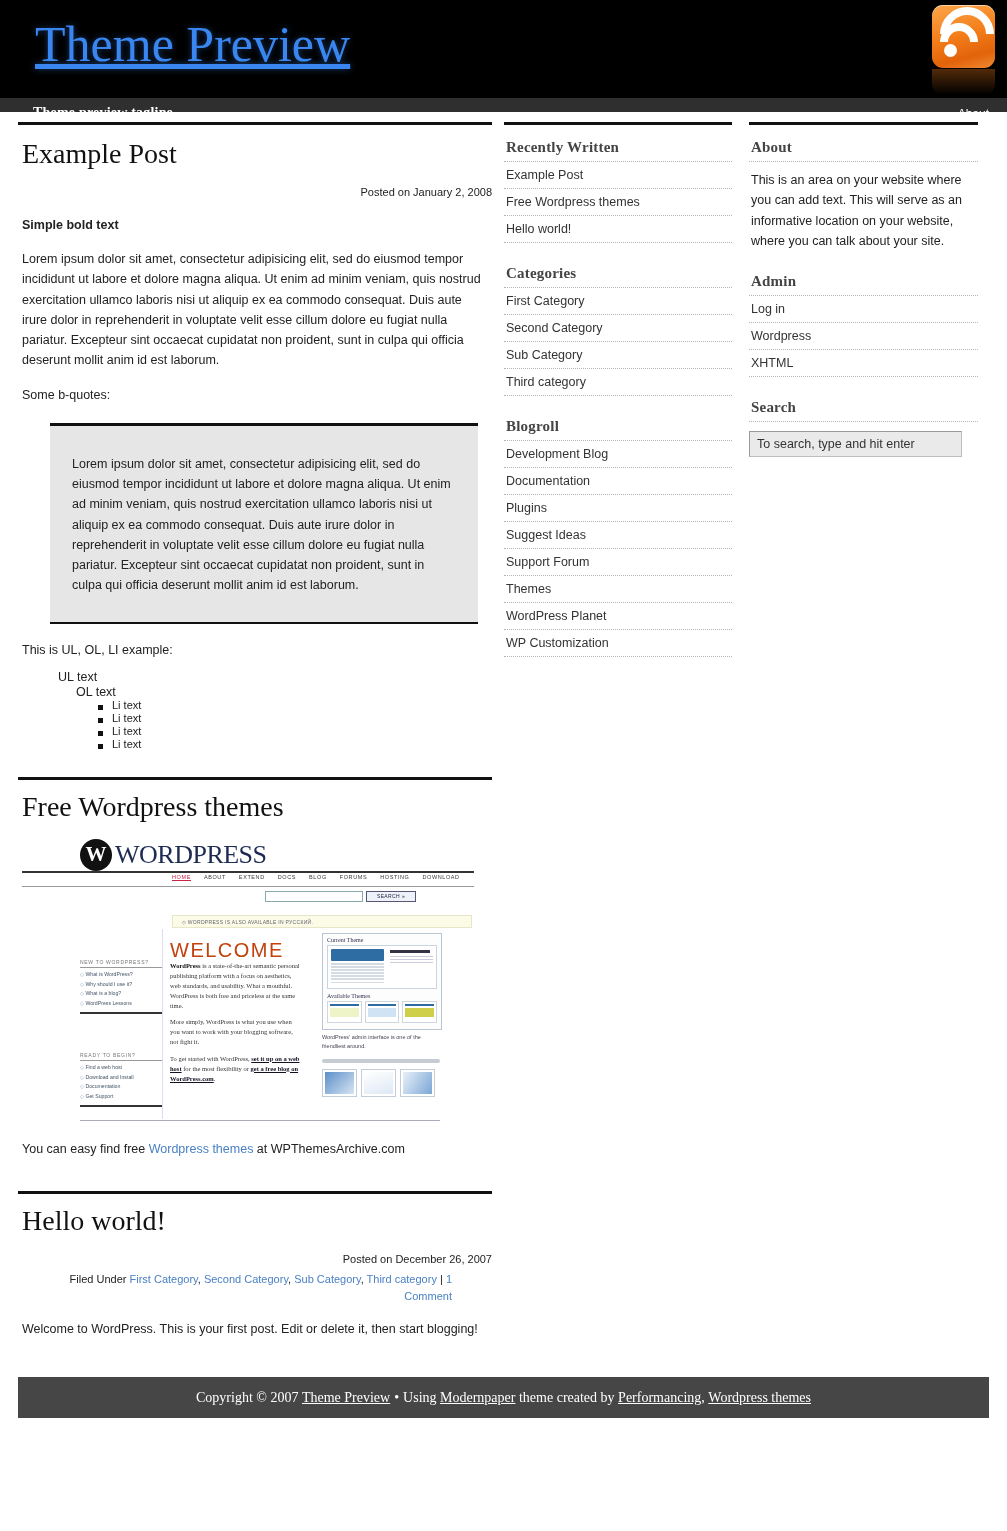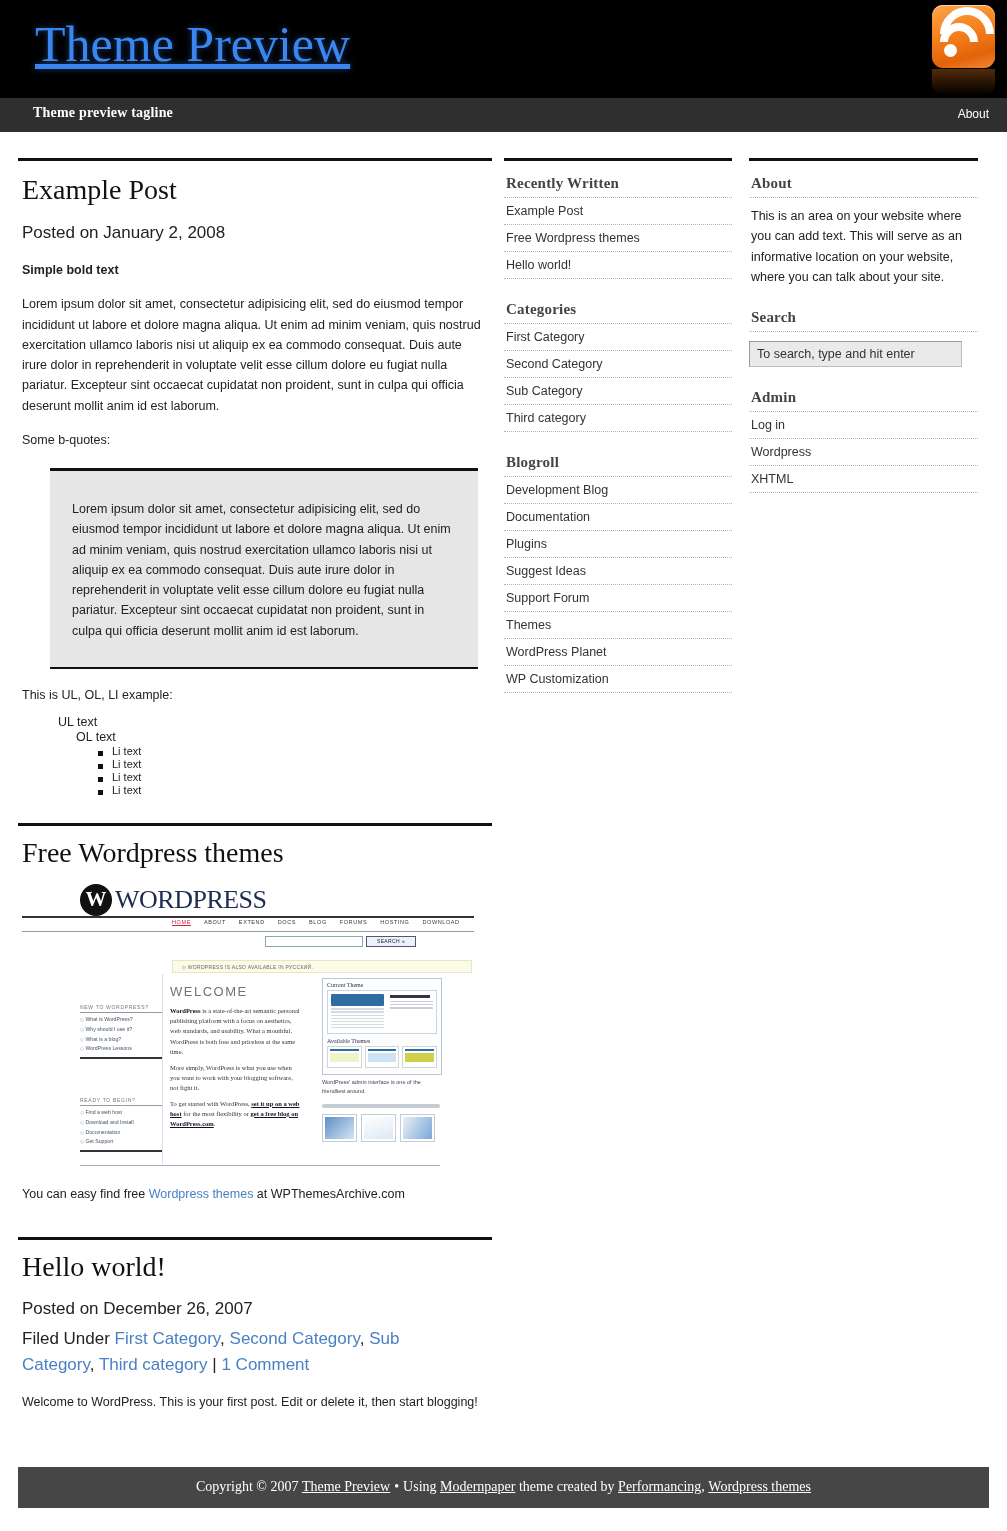--- a/index.html
+++ b/index.html
@@ -71,21 +71,21 @@
   .rss-reflect {
     width: 63px; height: 26px;
     border-radius: 0 0 11px 11px;
     margin-top: 1px;
     background: linear-gradient(to bottom, rgba(245,127,27,0.42), rgba(245,127,27,0.0));
     opacity: .8;
   }
 
   .tagline-bar {
     background: #2f2f2f;
-    height: 34px;
+    height: 14px;
     position: relative;
     color: #ffffff;
   }
   .tagline-text {
     position: absolute;
     left: 33px;
     top: 7px;
     font-family: "Liberation Serif", serif;
     font-weight: bold;
     font-size: 14px;
@@ -103,21 +103,21 @@
   .nav-menu a {
     color: #ffffff;
     text-decoration: none;
     font-size: 12px;
     font-family: "Liberation Sans", sans-serif;
   }
 
   
   .wrap {
     position: relative;
-    padding: 16px 18px;
+    padding: 0 18px;
     box-sizing: border-box;
     width: 979px;
   }
   .cols { display: flex; align-items: flex-start; padding-top: 10px; }
   .col-content { width: 474px; flex: 0 0 474px; }
   .col-sb1 { width: 228px; flex: 0 0 228px; margin-left: 12px; }
   .col-sb2 { width: 229px; flex: 0 0 229px; margin-left: 17px; }
 
   .rule-top {
     border-top: 3px solid #111;
@@ -129,24 +129,25 @@
   .post { margin-bottom: 0; }
   .post-title {
     font-family: "Liberation Serif", serif;
     font-size: 28px;
     font-weight: normal;
     color: #111;
     margin: 12px 0 14px 4px;
     line-height: 1.1;
   }
   .post-meta {
-    font-size: 17px;
+    font-size: 11px;
     color: #222;
     margin: 0 0 3px 4px;
     line-height: 1.55;
+    text-align: right;
   }
   .post-meta a, .inline-link {
     color: #4a80c4;
     text-decoration: none;
   }
   .post-body { margin: 0 4px; }
   .post-body p {
     font-size: 12.5px;
     line-height: 1.62;
     margin: 14px 0;
@@ -256,21 +257,21 @@
     position: absolute; left: 150px; top: 78px;
     width: 300px; height: 13px;
     background: #fbfbe6; border: 1px solid #e6e6c8;
     font-family: "Liberation Sans", sans-serif;
     font-size: 5px; color: #667; letter-spacing: .3px;
     padding: 3px 0 0 9px; box-sizing: border-box;
   }
   .wp-welcome {
     position: absolute; left: 148px; top: 102px;
     font-family: "Liberation Sans", sans-serif;
-    font-size: 13px; letter-spacing: 1.5px; color: #737373; font-weight: 300;
+    font-size: 20px; letter-spacing: 1.5px; color: #c2410c; font-weight: 300;
   }
   .wp-body-text {
     position: absolute; left: 148px; top: 124px; width: 132px;
     font-family: "Liberation Serif", serif;
     font-size: 6.5px; line-height: 1.55; color: #333;
   }
   .wp-body-text b { color: #111; }
   .wp-body-text a { color: #112; text-decoration: underline; font-weight: bold; }
   .wp-side-head {
     position: absolute; left: 58px;
@@ -631,34 +632,34 @@
 
       <div class="col-sb2">
         <div class="rule-top"></div>
 
         <div class="widget">
           <div class="widget-title">About</div>
           <div class="widget-text">This is an area on your website where you can add text. This will serve as an informative location on your website, where you can talk about your site.</div>
         </div>
 
         <div class="widget">
-          <div class="widget-title">Search</div>
-          <div class="search-area">
-            <input class="search-input" type="text" value="To search, type and hit enter" style="">
-          </div>
-        </div>
-
-        <div class="widget">
           <div class="widget-title">Admin</div>
           <ul>
             <li><a href="#">Log in</a></li>
             <li><a href="#">Wordpress</a></li>
             <li><a href="#">XHTML</a></li>
           </ul>
         </div>
+
+        <div class="widget">
+          <div class="widget-title">Search</div>
+          <div class="search-area">
+            <input class="search-input" type="text" value="To search, type and hit enter" style="">
+          </div>
+        </div>
       </div>
 
     </div>
   </div>
 
   <div class="footer">
     <span>Copyright © 2007</span>&nbsp;<a href="#">Theme Preview</a><span class="sep">•</span><span>Using</span>&nbsp;<a href="#">Modernpaper</a>&nbsp;<span>theme created by</span>&nbsp;<a href="#">Performancing</a><span>,</span>&nbsp;<a href="#">Wordpress themes</a>
   </div>
 
 </div>

